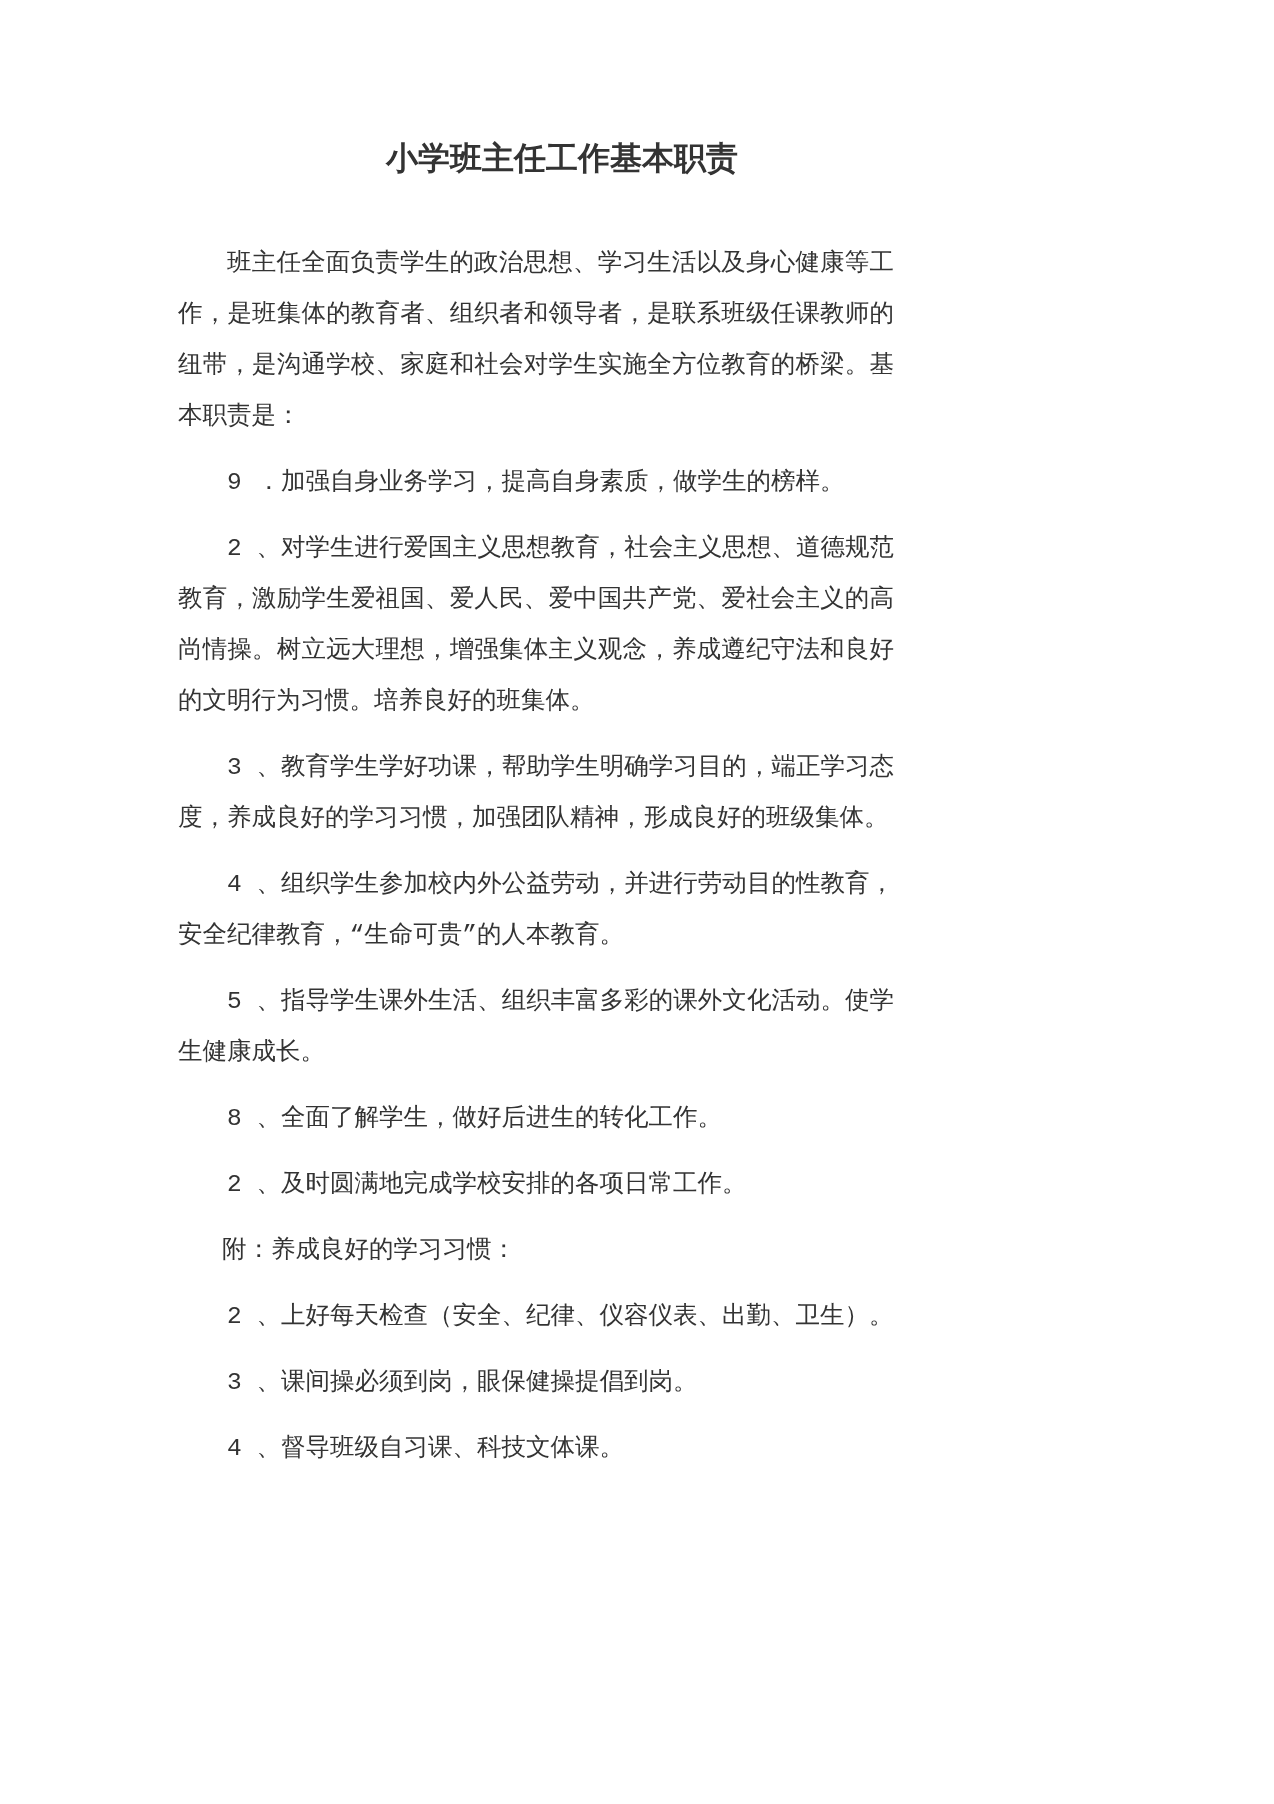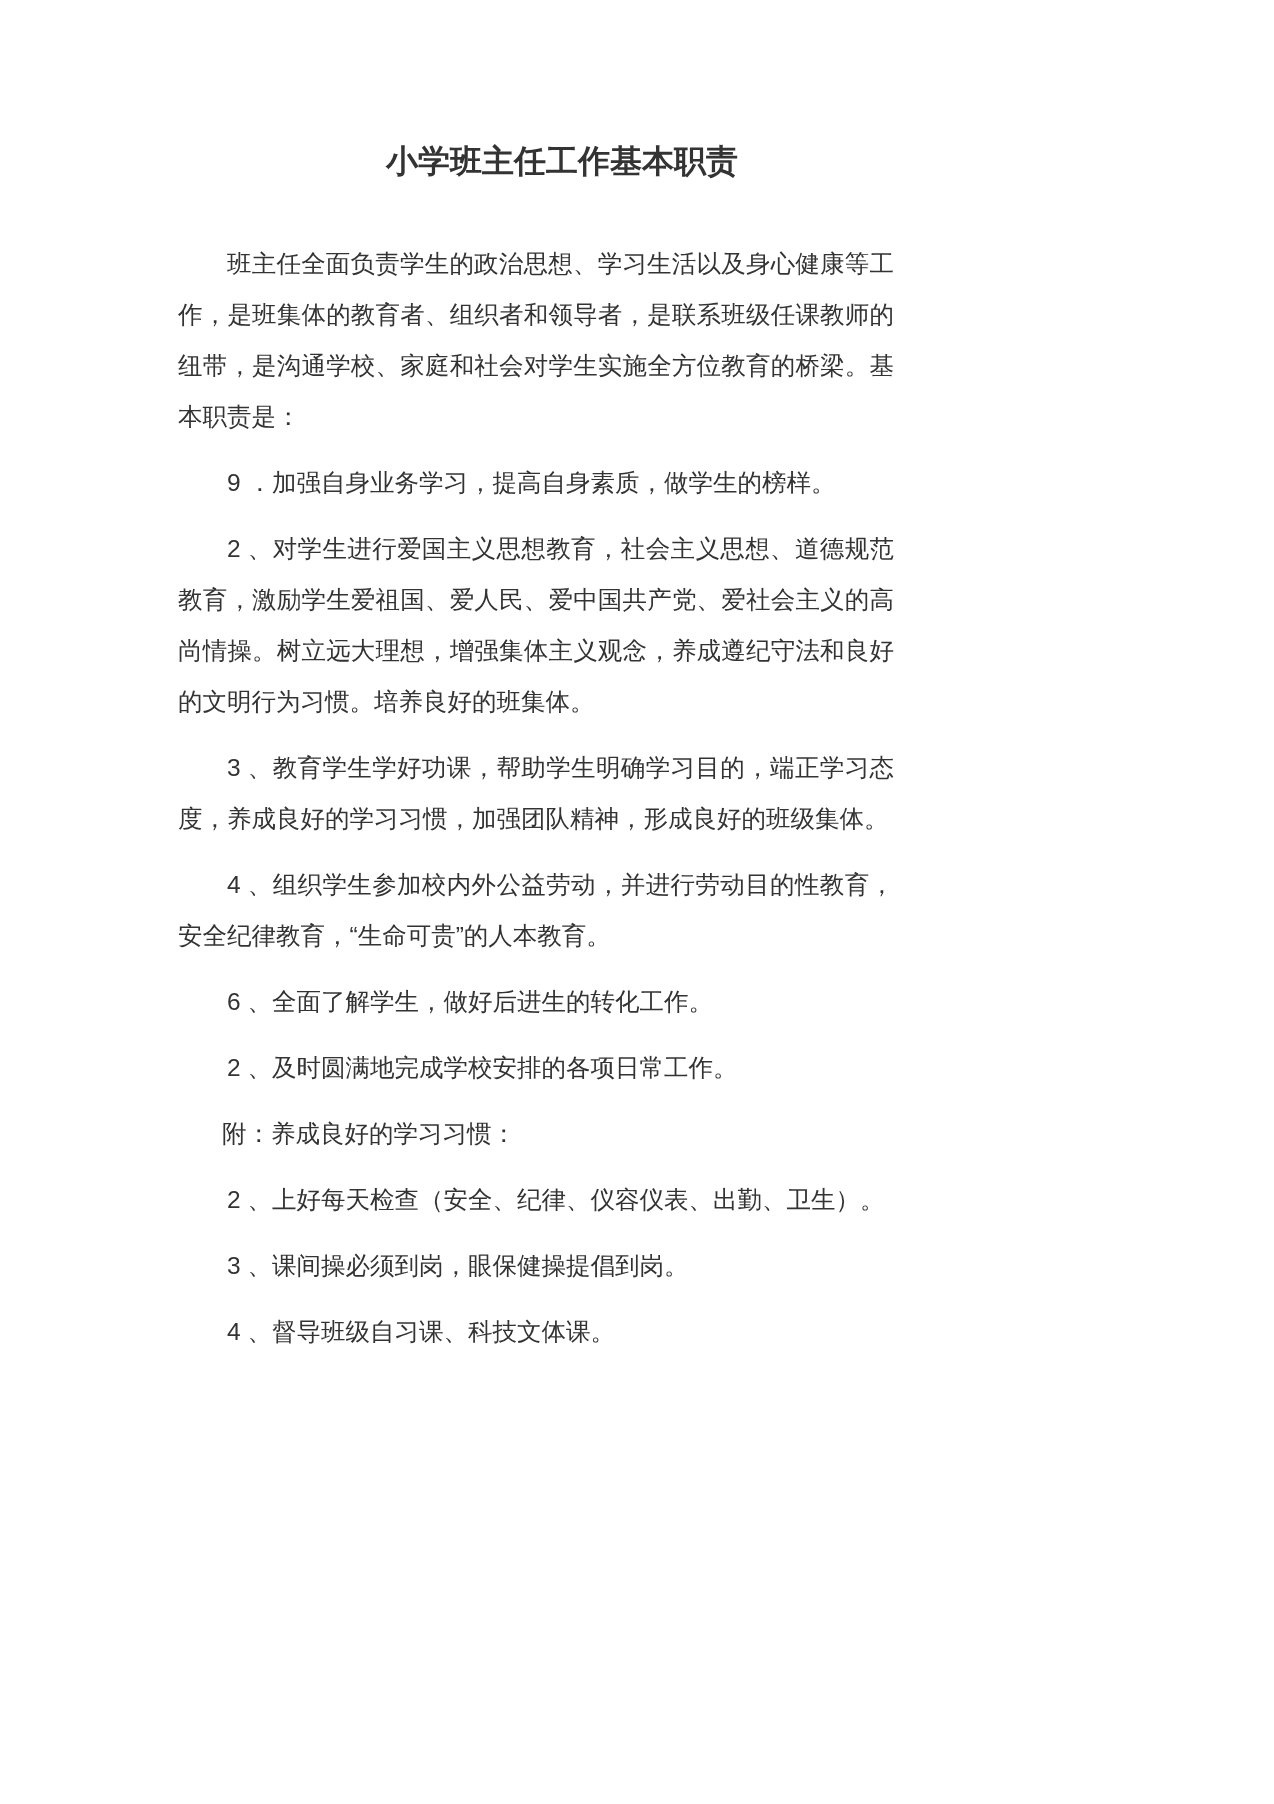--- a/index.html
+++ b/index.html
@@ -7,21 +7,21 @@
     padding: 0;
     background: #ffffff;
   }
   .page {
     position: relative;
     width: 1274px;
     height: 1804px;
     background: #ffffff;
     box-sizing: border-box;
     padding: 140px 380px 0 178px;
-    font-family: Liberation Sans, sans-serif;
+    font-family: Liberation Mono, monospace;
     color: #333333;
     overflow: hidden;
   }
   .doc-title {
     font-size: 32px;
     font-weight: 700;
     line-height: 42px;
     text-align: center;
     margin: 0 0 56px 52px;
     color: #333333;
@@ -46,21 +46,22 @@
 <div class="page">
 
   <h1 class="doc-title">小学班主任工作基本职责</h1>
 
   <p class="para">班主任全面负责学生的政治思想、学习生活以及身心健康等工作，是班集体的教育者、组织者和领导者，是联系班级任课教师的纽带，是沟通学校、家庭和社会对学生实施全方位教育的桥梁。基本职责是：</p>
 
   <p class="para">9 ．加强自身业务学习，提高自身素质，做学生的榜样。</p>
   <p class="para">2 、对学生进行爱国主义思想教育，社会主义思想、道德规范教育，激励学生爱祖国、爱人民、爱中国共产党、爱社会主义的高尚情操。树立远大理想，增强集体主义观念，养成遵纪守法和良好的文明行为习惯。培养良好的班集体。</p>
   <p class="para">3 、教育学生学好功课，帮助学生明确学习目的，端正学习态度，养成良好的学习习惯，加强团队精神，形成良好的班级集体。</p>
   <p class="para">4 、组织学生参加校内外公益劳动，并进行劳动目的性教育，安全纪律教育，“生命可贵”的人本教育。</p>
-  <p class="para">6 、全面了解学生，做好后进生的转化工作。</p>
+  <p class="para">5 、指导学生课外生活、组织丰富多彩的课外文化活动。使学生健康成长。</p>
+  <p class="para">8 、全面了解学生，做好后进生的转化工作。</p>
   <p class="para">2 、及时圆满地完成学校安排的各项日常工作。</p>
 
   <p class="para appendix-heading">附：养成良好的学习习惯：</p>
 
   <p class="para">2 、上好每天检查（安全、纪律、仪容仪表、出勤、卫生）。</p>
   <p class="para">3 、课间操必须到岗，眼保健操提倡到岗。</p>
   <p class="para">4 、督导班级自习课、科技文体课。</p>
 
 </div>
 

